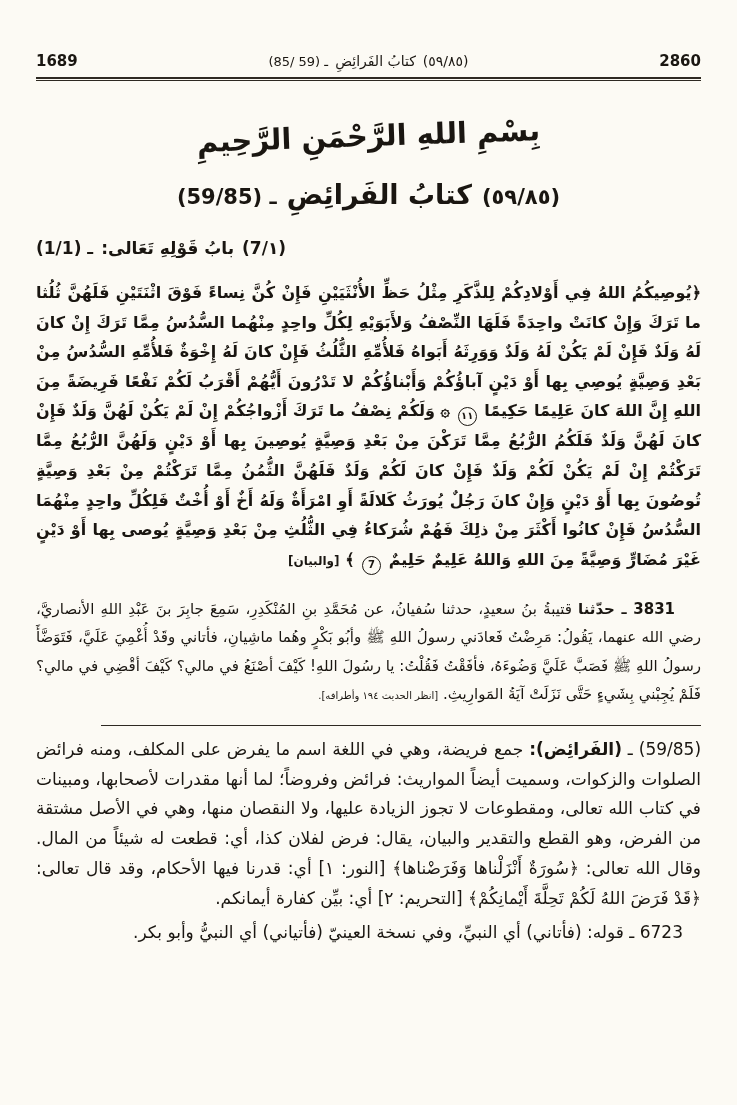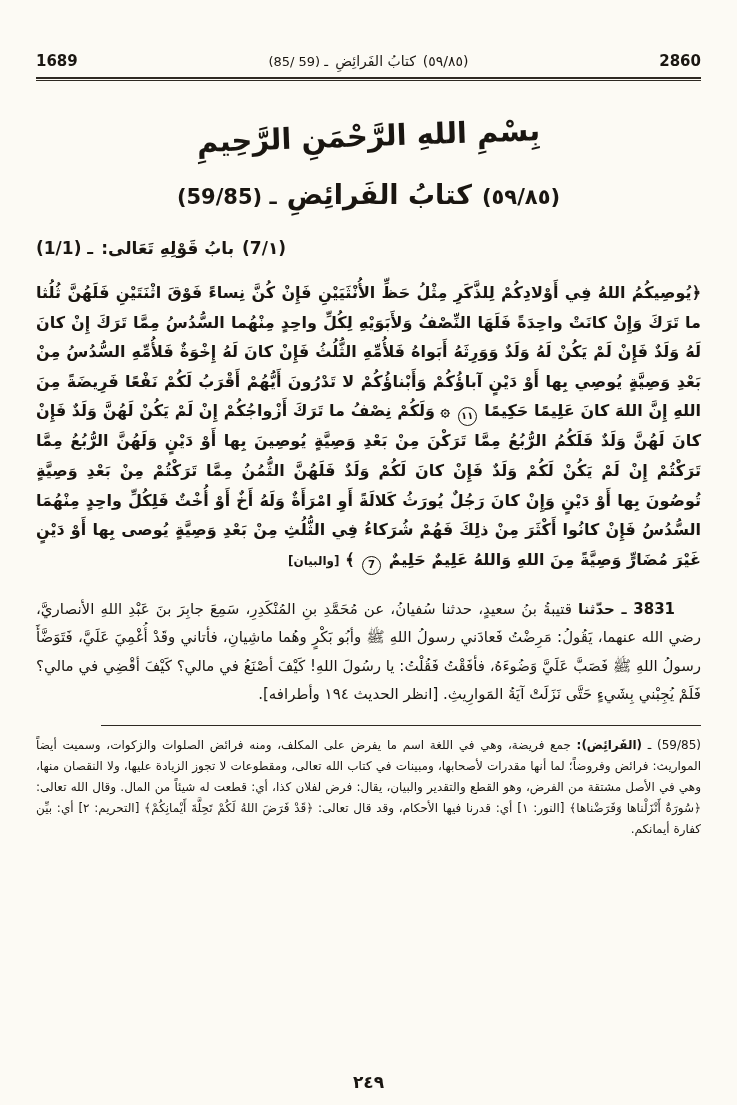--- a/index.html
+++ b/index.html
@@ -35,27 +35,27 @@
   .quran { margin: 20px 0 0; direction: rtl; text-align: justify;
     font-weight: 700; font-size: 16px; line-height: 1.85; }
   .verse-marker { display: inline-block; width: 19px; height: 19px; line-height: 16px;
     border: 1.5px solid currentColor; border-radius: 50%; text-align: center;
     font-size: 10px; vertical-align: -3px; margin: 0 2px; font-weight: 700; }
   .surah-ref { font-size: 12px; }
 
   .hadith { margin: 20px 0 0; direction: rtl; text-align: justify;
     font-size: 15px; line-height: 1.9; text-indent: 26px; }
   .hadith .lead { font-weight: 700; }
-  .hadith .ref { font-size: 15px; }
+  .hadith .ref { font-size: 10px; }
 
   .fn-rule { margin-top: 16px; width: 600px; margin-left: auto;
     border-top: 1.5px solid var(--rule, #2e2922); }
 
   .footnotes { margin-top: 9px; direction: rtl; text-align: justify;
-    font-size: 12px; line-height: 1.75; }
+    font-size: 17px; line-height: 1.75; }
   .footnotes p { margin: 0; }
   .footnotes .fn-term { font-weight: 700; }
   .footnotes .fn2 { margin-top: 5px; text-indent: 18px; }
 
   .page-footer { position: absolute; bottom: 13px; left: 0; width: 100%;
     text-align: center; font-weight: 700; font-size: 17px; }
 </style>
 </head>
 <body>
 
@@ -104,17 +104,20 @@
   </p>
 
   <div class="fn-rule"></div>
 
   <div class="footnotes">
     <p>
       <span>(59/85) ـ</span>
       <span class="fn-term">(الفَرائِض):</span>
       <span>جمع فريضة، وهي في اللغة اسم ما يفرض على المكلف، ومنه فرائض الصلوات والزكوات، وسميت أيضاً المواريث: فرائض وفروضاً؛ لما أنها مقدرات لأصحابها، ومبينات في كتاب الله تعالى، ومقطوعات لا تجوز الزيادة عليها، ولا النقصان منها، وهي في الأصل مشتقة من الفرض، وهو القطع والتقدير والبيان، يقال: فرض لفلان كذا، أي: قطعت له شيئاً من المال. وقال الله تعالى: ﴿سُورَةٌ أَنْزَلْناها وَفَرَضْناها﴾ [النور: ١] أي: قدرنا فيها الأحكام، وقد قال تعالى: ﴿قَدْ فَرَضَ اللهُ لَكُمْ تَحِلَّةَ أَيْمانِكُمْ﴾ [التحريم: ٢] أي: بيِّن كفارة أيمانكم.</span>
     </p>
+    <p class="fn2">
+      <span>6723 ـ</span>
+      <span>قوله: (فأتاني) أي النبيِّ، وفي نسخة العينيّ (فأتياني) أي النبيُّ وأبو بكر.</span>
+    </p>
   </div>
 
-  <div class="page-footer">٢٤٩</div>
 
 </div>
 
 </body></html>

